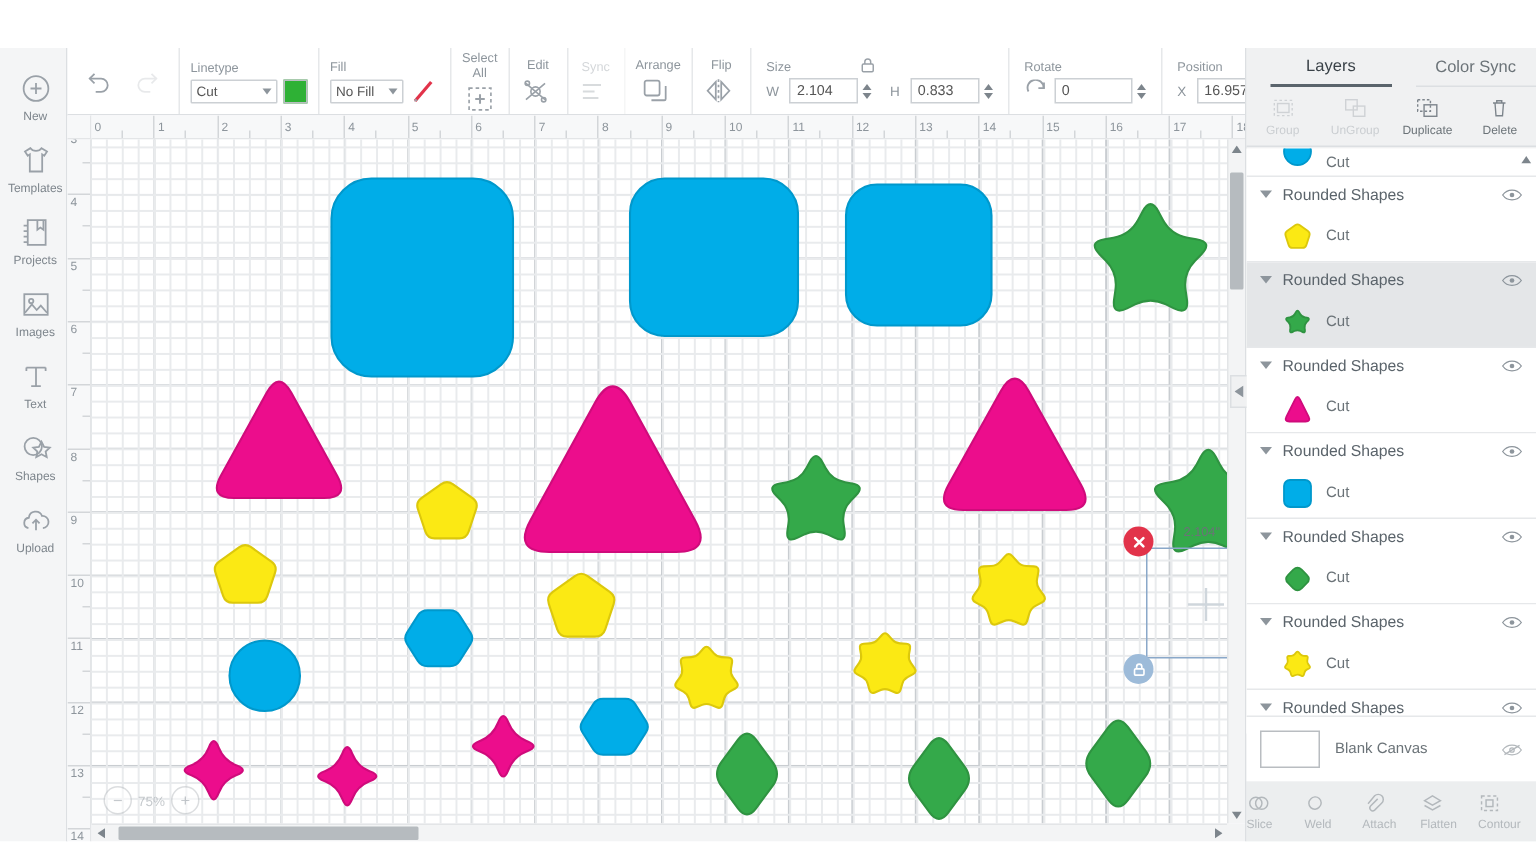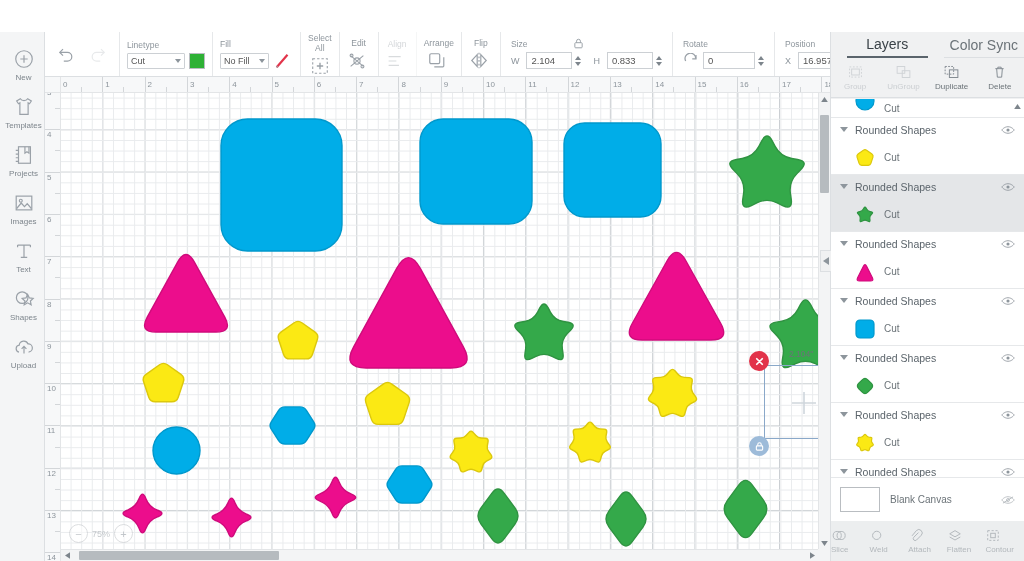--- a/index.html
+++ b/index.html
@@ -118,21 +118,21 @@
   .h-del { background:#e2334a; }
   .h-blue { background:#9dbbd9; }
   .sizelab { position:absolute; font-size:8.5px; color:#6b7378; }
   .crosshair { position:absolute; }
 
   
   .rpanel { position:absolute; right:0; top:32px; width:194px; height:529px;
      background:#f0f1f2; border-left:1px solid #dcdfe2; }
   .rtabs { display:flex; height:26px; background:#f0f1f2; }
   .rtab { flex:1; display:flex; align-items:center; justify-content:center;
-     font-size:14px; color:#6b7378; cursor:pointer; border-bottom:1px solid #dcdfe2;margin-left:16px;}
+     font-size:11px; color:#6b7378; cursor:pointer; border-bottom:1px solid #dcdfe2;margin-left:16px;}
   .rtab.active { color:#3a4248; border-bottom:2px solid #5a646c; }
   .ractions { display:flex; height:40px; background:#f0f1f2; border-bottom:1px solid #dcdfe2;}
   .ract { flex:1; display:flex; flex-direction:column; align-items:center; justify-content:center;
      gap:2px; font-size:8px; color:#8d959c; cursor:pointer;}
   .layerlist { position:absolute; left:0; top:67px; right:0; bottom:72px; overflow:hidden; background:#fff;}
   .lgroup { border-bottom:1px solid #e6e8ea; background:#fff; }
   .lgroup.sel { background:#e4e6e8; }
   .lhead { display:flex; align-items:center; height:23px; padding:0 9px; gap:7px;}
   .lcar { width:0;height:0;border-left:4px solid transparent;border-right:4px solid transparent;border-top:5px solid #8d959c;}
   .lname { font-size:10.5px; color:#5b646b; flex:1;}
@@ -279,21 +279,21 @@
           <path d="M4 5l14 12M18 5L4 17"></path>
             <circle cx="11" cy="11" r="3.4"></circle>
           <circle cx="5" cy="5" r="1.6"></circle>
             <circle cx="17" cy="17" r="1.6"></circle>
           </svg>
         <i class="cv"></i>
       </div>
     </div>
 
     <div class="tgroup disabled">
-      <div class="tlabel" style="text-align:center;">Align</div>
+      <div class="tlabel" style="text-align:center;">Sync</div>
       <div class="trow" style="justify-content:center;">
         <svg class="icoSvg" width="19" height="18" viewBox="0 0 22 20" fill="none" stroke="#9aa1a8" stroke-width="1.4">
           <path d="M3 5h14M3 10h9M3 15h12"></path>
           </svg>
         <i class="cv"></i>
       </div>
     </div>
 
     <div class="tgroup">
       <div class="tlabel" style="text-align:center;">Arrange</div>

